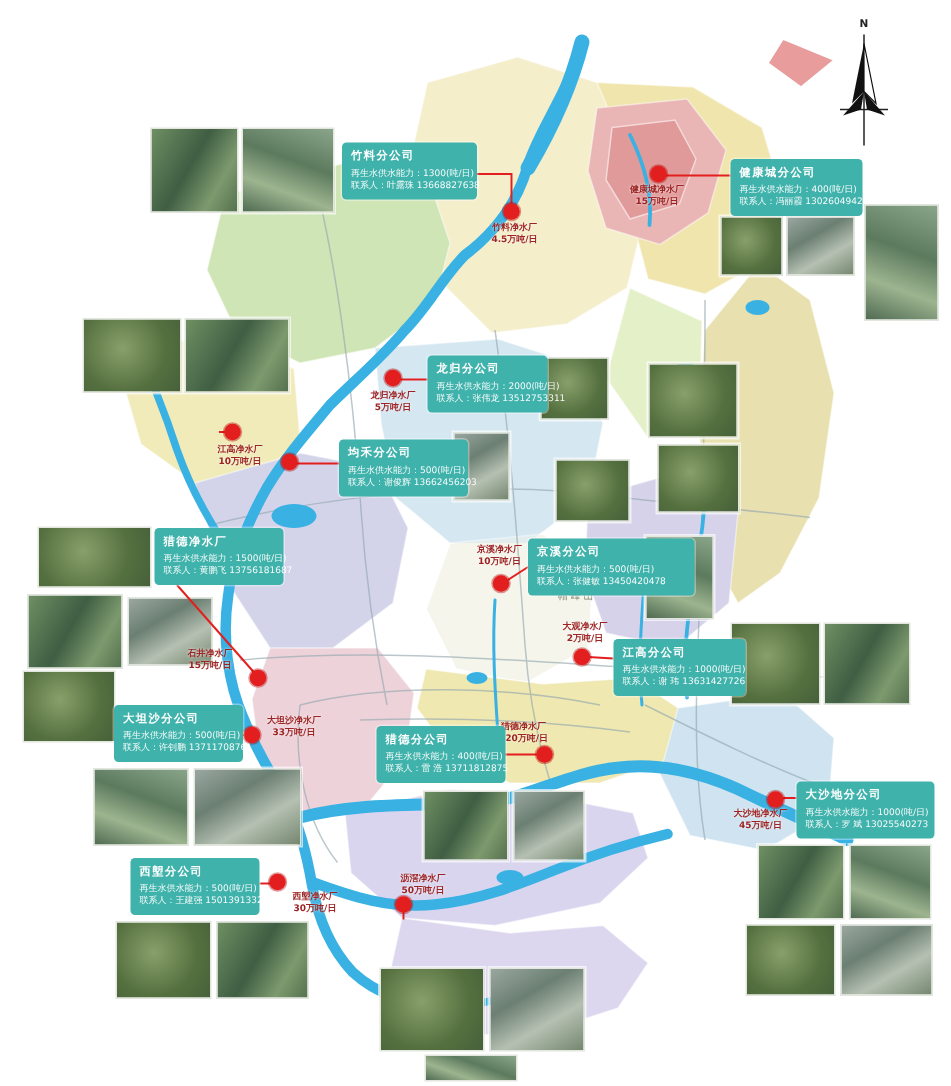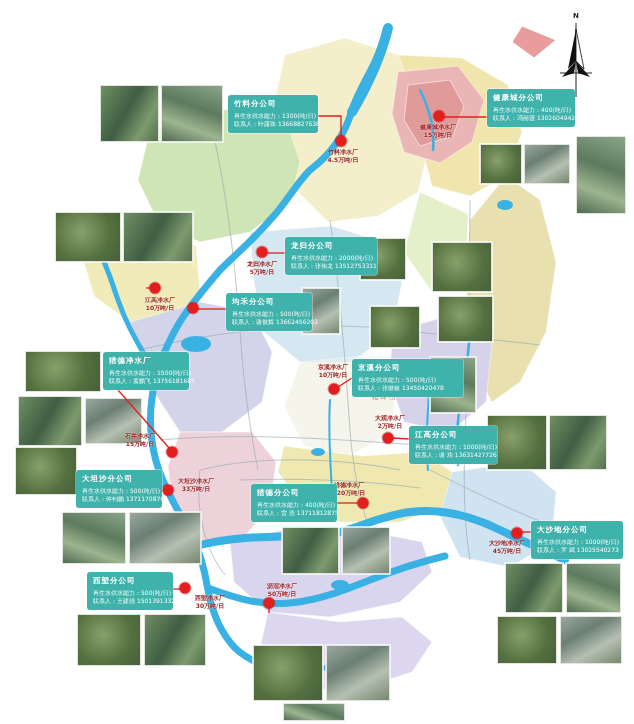--- a/index.html
+++ b/index.html
@@ -221,26 +221,26 @@
   <div class="plant-label" style="left:282px;top:582px">
     <div>沥滘净水厂</div>
       <div>50万吨/日</div>
   </div>
 
   <div class="callout" style="left:228px;top:95px;width:90px">
     <div class="callout-title">竹料分公司</div>
     <div class="callout-line">再生水供水能力：1300(吨/日)</div>
     <div class="callout-line">联系人：叶露珠 13668827638</div>
   </div>
-  <div class="callout" style="left:487px;top:89px;width:88px">
+  <div class="callout" style="left:487px;top:106px;width:88px">
     <div class="callout-title">健康城分公司</div>
     <div class="callout-line">再生水供水能力：400(吨/日)</div>
     <div class="callout-line">联系人：冯丽霞 13026049428</div>
   </div>
-  <div class="callout" style="left:285px;top:237px;width:92px">
+  <div class="callout" style="left:285px;top:237px;width:80px">
     <div class="callout-title">龙归分公司</div>
     <div class="callout-line">再生水供水能力：2000(吨/日)</div>
     <div class="callout-line">联系人：张伟龙 13512753311</div>
   </div>
   <div class="callout" style="left:226px;top:293px;width:86px">
     <div class="callout-title">均禾分公司</div>
     <div class="callout-line">再生水供水能力：500(吨/日)</div>
     <div class="callout-line">联系人：谢俊辉 13662456203</div>
   </div>
   <div class="callout" style="left:103px;top:352px;width:86px">

